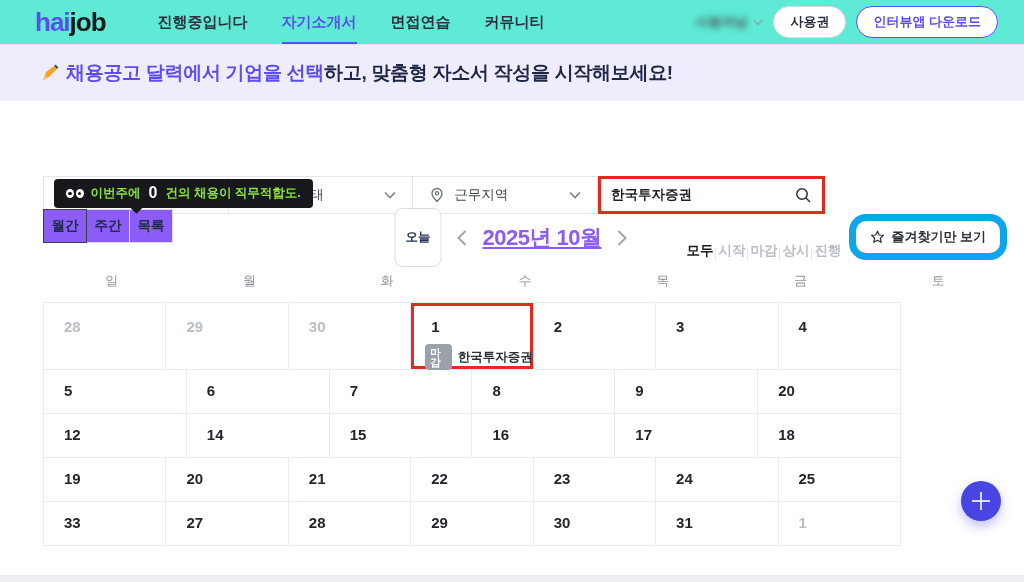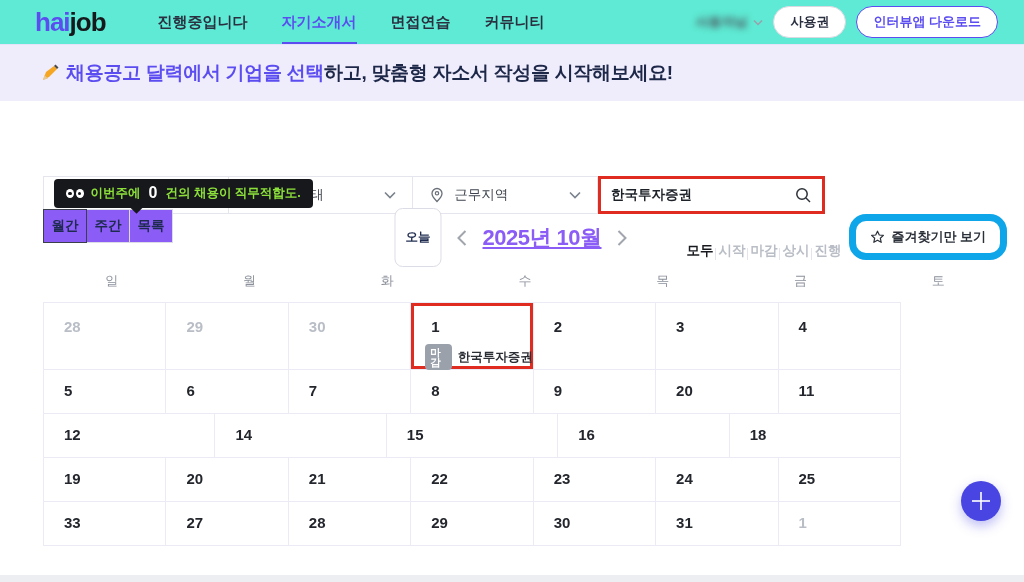--- a/index.html
+++ b/index.html
@@ -326,36 +326,36 @@
       </div>
       <div class="cal-cell">
         <div class="day-num">8</div>
       </div>
       <div class="cal-cell">
         <div class="day-num">9</div>
       </div>
       <div class="cal-cell">
         <div class="day-num">20</div>
       </div>
-      <div class="cal-cell">
-        <div class="day-num">11</div>
-      </div>
     </div>
     <div class="cal-row">
       <div class="cal-cell">
         <div class="day-num">12</div>
       </div>
       <div class="cal-cell">
         <div class="day-num">14</div>
       </div>
       <div class="cal-cell">
         <div class="day-num">15</div>
       </div>
       <div class="cal-cell">
         <div class="day-num">16</div>
+      </div>
+      <div class="cal-cell">
+        <div class="day-num">17</div>
       </div>
       <div class="cal-cell">
         <div class="day-num">18</div>
       </div>
     </div>
     <div class="cal-row">
       <div class="cal-cell">
         <div class="day-num">19</div>
       </div>
       <div class="cal-cell">

